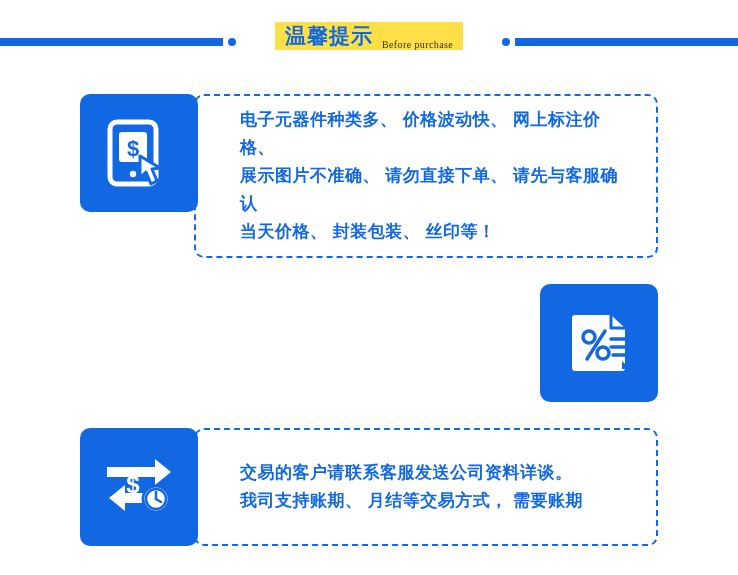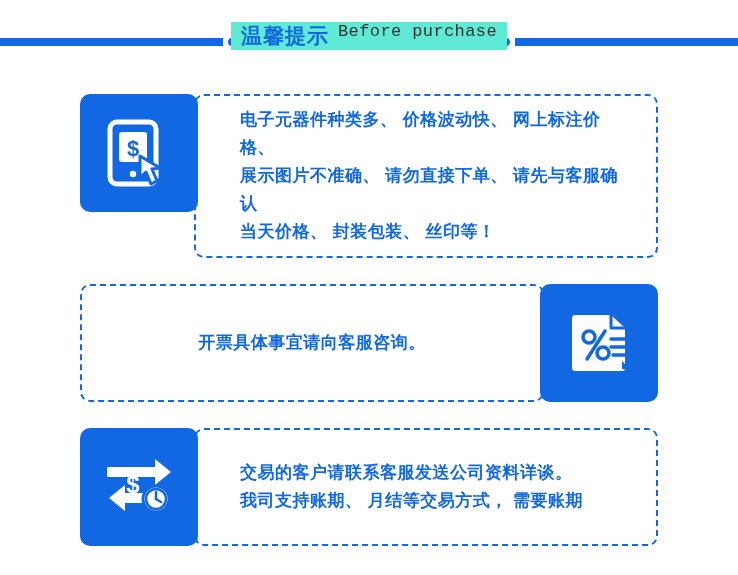--- a/index.html
+++ b/index.html
@@ -49,37 +49,37 @@
     width: 8px;
     height: 8px;
     border-radius: 50%;
     background: #1268e3;
     flex: 0 0 auto;
     margin: 0 5px;
   }
   .header-title {
     position: relative;
     z-index: 2;
-    background: #5eead4;
+    background: #fde047;
     padding: 0 10px;
     display: flex;
-    align-items: flex-start;
+    align-items: flex-end;
     gap: 9px;
     transform: translateY(3px);
   }
   .title-cn {
     color: #1268e3;
     font-size: 21px;
     font-weight: bold;
     letter-spacing: 1px;
   }
   .title-en {
     color: #333333;
-    font-size: 17px;
-    font-family: Liberation Mono, monospace;
+    font-size: 10px;
+    font-family: Liberation Serif, serif;
     letter-spacing: 0.4px;
   }
 
   
   .rows {
     padding: 28px 80px 0 80px;
   }
   .row {
     display: flex;
     align-items: stretch;
@@ -181,23 +181,20 @@
           <path d="M50 10 v13 h14" fill="none" stroke="#1268e3" stroke-width="3" stroke-linejoin="round"></path>
           <path d="M61 56 l8 8 h-8 z" fill="#1268e3"></path>
           <circle cx="28" cy="32" r="6" fill="none" stroke="#1268e3" stroke-width="3.5"></circle>
           <circle cx="42" cy="48" r="6" fill="none" stroke="#1268e3" stroke-width="3.5"></circle>
           <line x1="44" y1="26" x2="26" y2="54" stroke="#1268e3" stroke-width="3.5" stroke-linecap="round"></line>
           <line x1="50" y1="34" x2="64" y2="34" stroke="#1268e3" stroke-width="3.5" stroke-linecap="round"></line>
           <line x1="50" y1="42" x2="64" y2="42" stroke="#1268e3" stroke-width="3.5" stroke-linecap="round"></line>
           <line x1="52" y1="50" x2="64" y2="50" stroke="#1268e3" stroke-width="3.5" stroke-linecap="round"></line>
         </svg>
       </div>
-      <div class="text-box center">
-        <div class="text-line">开票具体事宜请向客服咨询。</div>
-      </div>
     </div>
 
     <div class="row">
       <div class="icon-box">
         <svg width="80" height="80" viewBox="0 0 80 80" aria-hidden="true">
           <path d="M8 20 h48 v-8 l16 13 -16 13 v-8 h-48 z" fill="#ffffff"></path>
           <path d="M70 56 h-44 v8 l-16 -13 16 -13 v8 h44 z" fill="#ffffff"></path>
           <text x="34" y="46" font-family="Liberation Sans, sans-serif" font-size="24" font-weight="bold" fill="#ffffff" text-anchor="middle">$</text>
           <circle cx="57" cy="52" r="13" fill="#ffffff" stroke="#1268e3" stroke-width="3"></circle>
           <circle cx="57" cy="52" r="10" fill="none" stroke="#1268e3" stroke-width="2.5"></circle>

